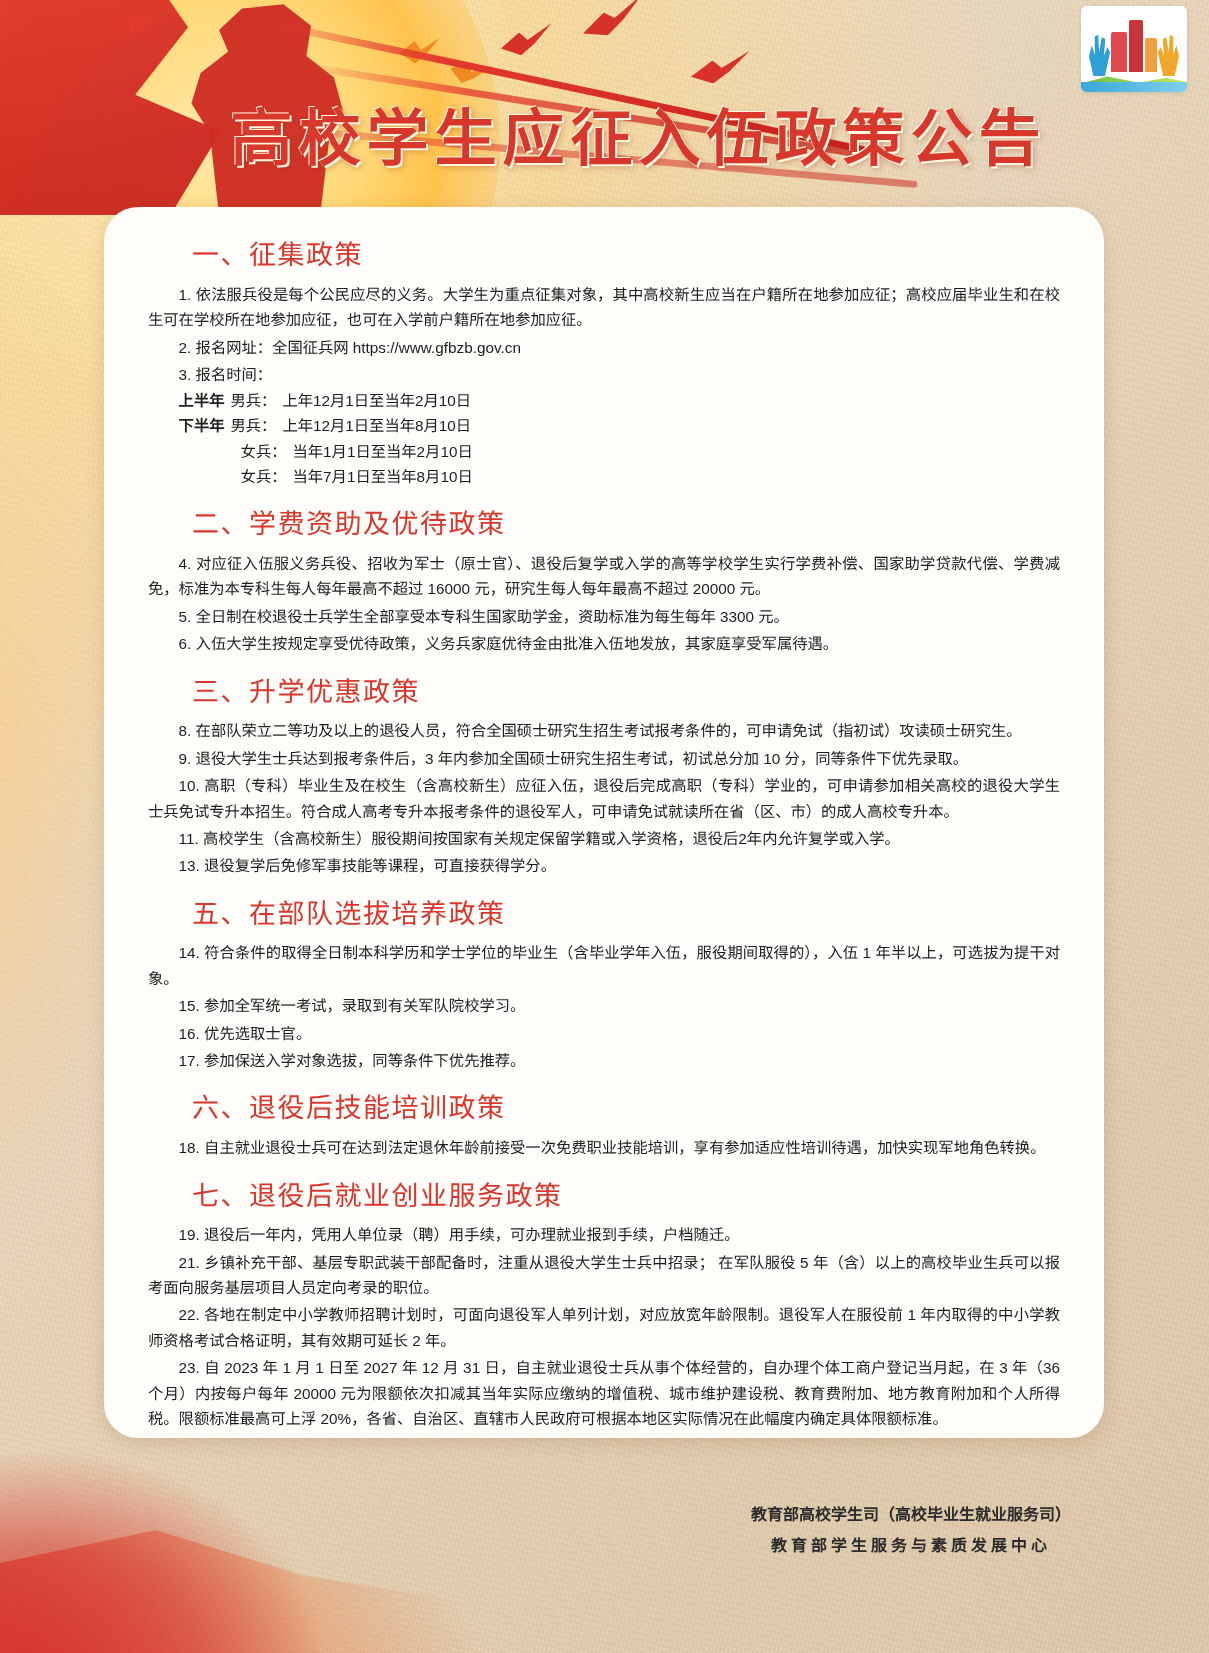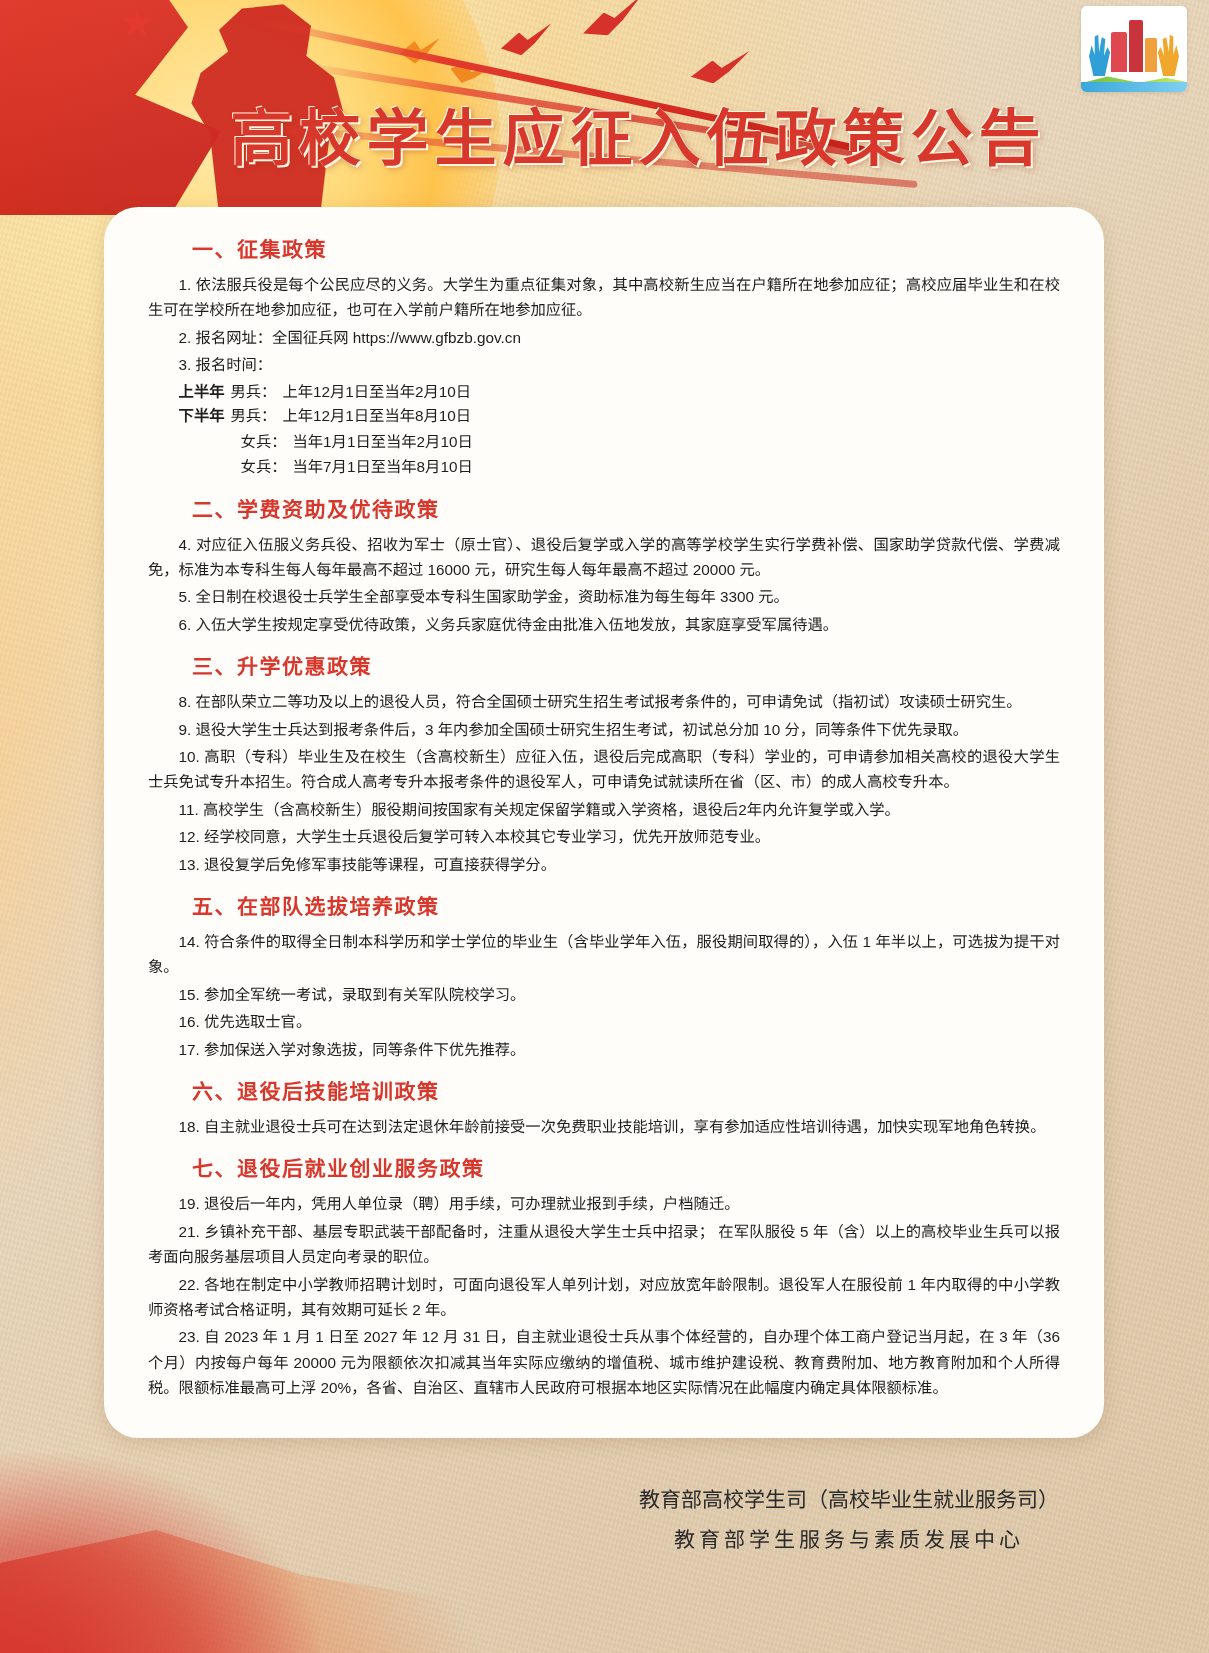--- a/index.html
+++ b/index.html
@@ -166,22 +166,22 @@
     background: #fffdfa;
     border-radius: 34px;
     box-shadow: 0 4px 18px rgba(120,80,40,0.18);
     padding: 22px 44px 20px 44px;
     box-sizing: border-box;
   }
   .card-inner { font-size: 15.3px; color: #1d1d1d; line-height: 1.62; }
 
   h2.sec {
     color: #d8372c;
-    font-size: 21px;
-    font-weight: bold;
+    font-size: 27px;
+    font-weight: normal;
     margin: 13px 0 5px 44px;
     letter-spacing: 1.5px;
     font-family: "DejaVu Sans", "Liberation Sans", sans-serif;
   }
   h2.sec:first-child { margin-top: 4px; }
   p.item {
     margin: 2px 0 2px 0;
     text-indent: 2em;
     text-align: justify;
     line-height: 1.66;
@@ -196,26 +196,26 @@
   }
   .reg-col { width: 420px; display: flex; }
   .reg-lbl-strong { font-weight: bold; margin-right: 6px; white-space: nowrap; }
   .reg-lbl { margin-right: 6px; white-space: nowrap; }
   .reg-val { white-space: nowrap; }
   .spacer-lbl { display: inline-block; width: 62px; }
 
   
   .footer {
     position: absolute;
-    right: 150px;
+    right: 138px;
     bottom: 92px;
     text-align: right;
     color: #2a2a2a;
-    font-weight: normal;
-    font-size: 21px;
+    font-weight: bold;
+    font-size: 16px;
     line-height: 1.9;
     font-family: "DejaVu Sans", "Liberation Sans", sans-serif;
   }
   .footer .l2 { letter-spacing: 4px; text-align: center; }
 </style>
 </head>
 <body>
 
 <div class="poster">
   <div class="paper-texture"></div>
@@ -287,21 +287,20 @@
       <p class="item">4. 对应征入伍服义务兵役、招收为军士（原士官）、退役后复学或入学的高等学校学生实行学费补偿、国家助学贷款代偿、学费减免，标准为本专科生每人每年最高不超过 16000 元，研究生每人每年最高不超过 20000 元。</p>
       <p class="item">5. 全日制在校退役士兵学生全部享受本专科生国家助学金，资助标准为每生每年 3300 元。</p>
       <p class="item">6. 入伍大学生按规定享受优待政策，义务兵家庭优待金由批准入伍地发放，其家庭享受军属待遇。</p>
 
       <h2 class="sec">三、升学优惠政策</h2>
       <p class="item">8. 在部队荣立二等功及以上的退役人员，符合全国硕士研究生招生考试报考条件的，可申请免试（指初试）攻读硕士研究生。</p>
       <p class="item">9. 退役大学生士兵达到报考条件后，3 年内参加全国硕士研究生招生考试，初试总分加 10 分，同等条件下优先录取。</p>
       <p class="item">10. 高职（专科）毕业生及在校生（含高校新生）应征入伍，退役后完成高职（专科）学业的，可申请参加相关高校的退役大学生士兵免试专升本招生。符合成人高考专升本报考条件的退役军人，可申请免试就读所在省（区、市）的成人高校专升本。</p>
 
       <p class="item">11. 高校学生（含高校新生）服役期间按国家有关规定保留学籍或入学资格，退役后2年内允许复学或入学。</p>
-      <p class="item">12. 经学校同意，大学生士兵退役后复学可转入本校其它专业学习，优先开放师范专业。</p>
       <p class="item">13. 退役复学后免修军事技能等课程，可直接获得学分。</p>
 
       <h2 class="sec">五、在部队选拔培养政策</h2>
       <p class="item">14. 符合条件的取得全日制本科学历和学士学位的毕业生（含毕业学年入伍，服役期间取得的），入伍 1 年半以上，可选拔为提干对象。</p>
       <p class="item">15. 参加全军统一考试，录取到有关军队院校学习。</p>
       <p class="item">16. 优先选取士官。</p>
       <p class="item">17. 参加保送入学对象选拔，同等条件下优先推荐。</p>
 
       <h2 class="sec">六、退役后技能培训政策</h2>
       <p class="item">18. 自主就业退役士兵可在达到法定退休年龄前接受一次免费职业技能培训，享有参加适应性培训待遇，加快实现军地角色转换。</p>

